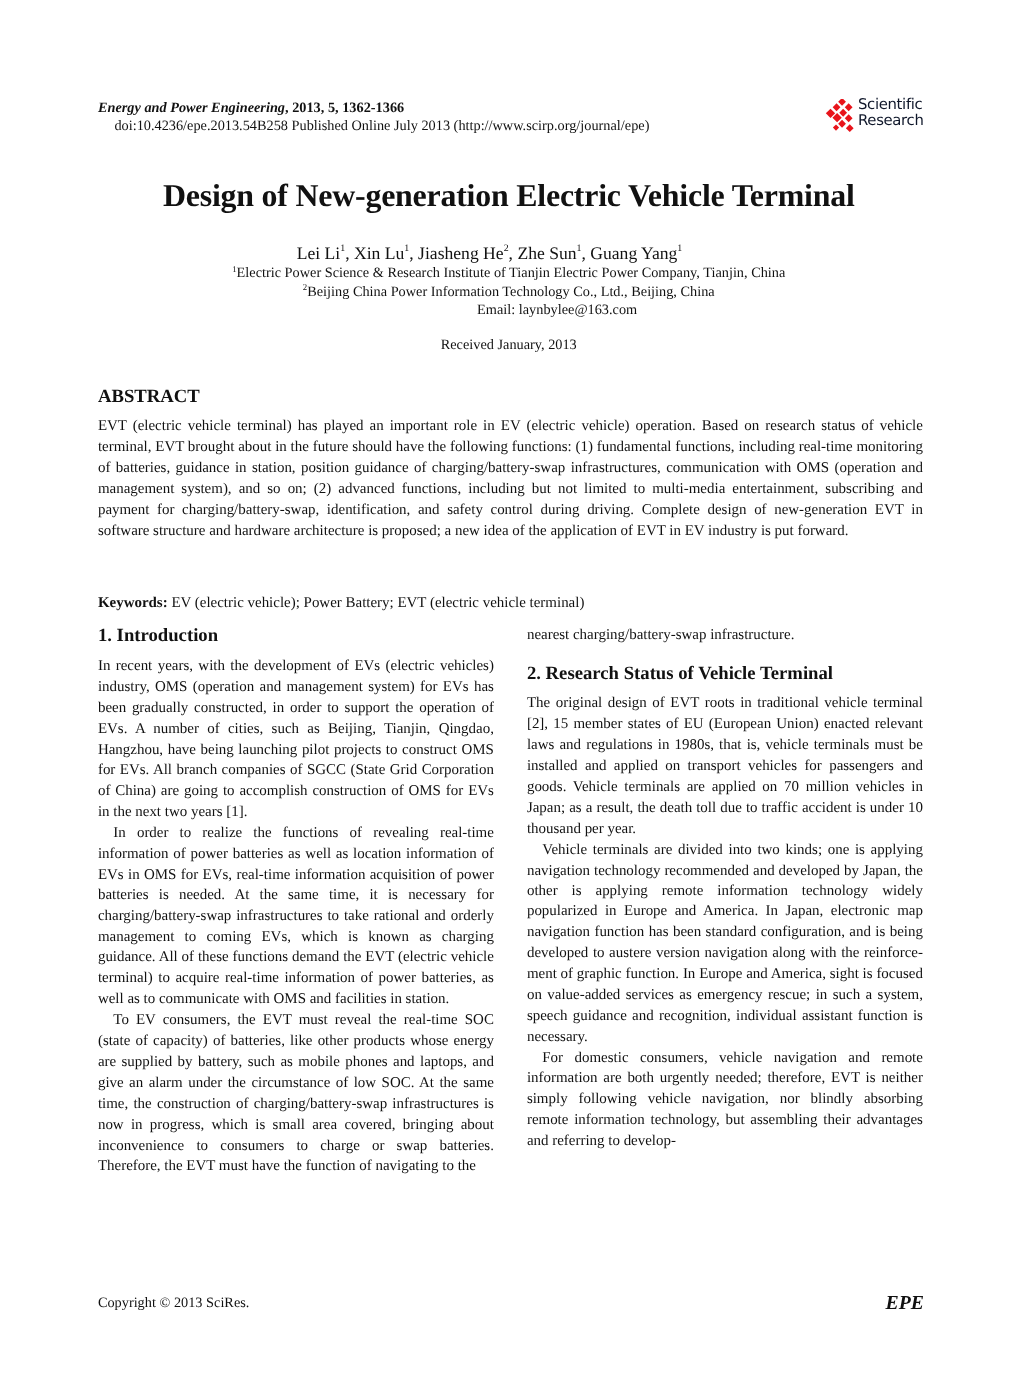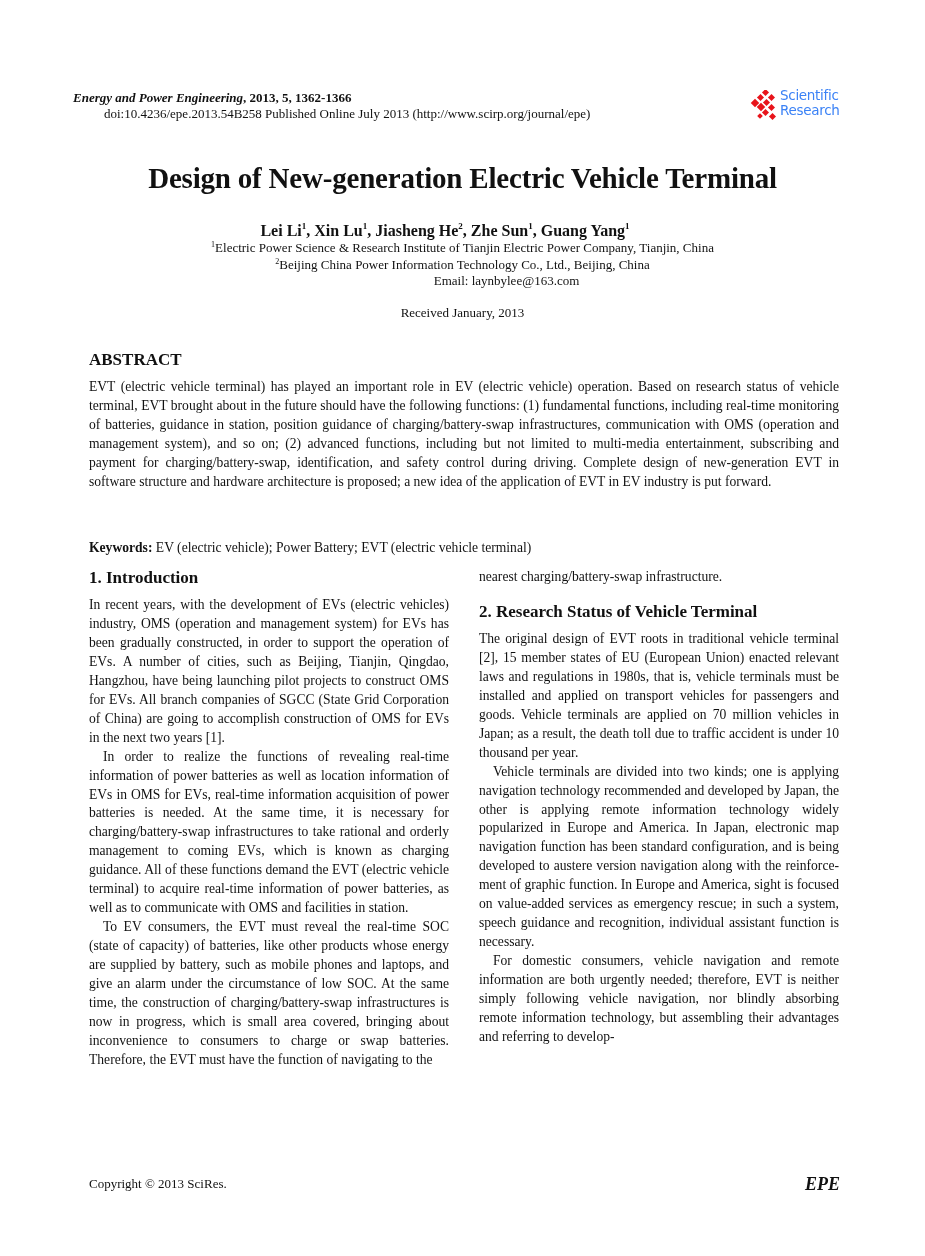--- a/index.html
+++ b/index.html
@@ -1,30 +1,30 @@
 <!DOCTYPE html>
 <html><head>
 <meta charset="utf-8">
 <style>
   html, body { margin: 0; padding: 0; background: #ffffff; }
   body {
     width: 925px; height: 1256px; position: relative; overflow: hidden;
     font-family: "Liberation Serif", "DejaVu Serif", serif; color: #111;
   }
   .abs { position: absolute; }
-  .journal-line { left: 73px; top: 90px; font-size: 13px; line-height: 16px; }
+  .journal-line { left: 89px; top: 90px; font-size: 13px; line-height: 16px; }
   .journal-line .jname { font-style: italic; font-weight: bold; }
   .journal-line .jnums { font-weight: bold; }
   .doi-line { left: 104px; top: 106px; font-size: 13px; line-height: 16px; }
   .logo { left: 750px; top: 88px; width: 95px; height: 36px; }
   .logo svg { position: absolute; left: 0; top: 2px; }
-  .logo-text { position: absolute; left: 30px; top: 0px; font-family: "DejaVu Sans", sans-serif; font-size: 13.5px; line-height: 15px; color: #3b82f6; letter-spacing: -0.3px; }
+  .logo-text { position: absolute; left: 30px; top: 0px; font-family: "DejaVu Sans", sans-serif; font-size: 13.5px; line-height: 15px; color: #0f172a; letter-spacing: -0.3px; }
 
   .title { left: 0; width: 925px; top: 160px; text-align: center; font-size: 29px; font-weight: bold; line-height: 36px; letter-spacing: -0.2px; }
-  .authors { left: 0; width: 890px; top: 221px; text-align: center; font-size: 16px; font-weight: bold; line-height: 20px; }
+  .authors { left: 0; width: 890px; top: 221px; text-align: center; font-size: 16px; font-weight: normal; line-height: 20px; }
   .authors sup { font-size: 9px; vertical-align: 7px; line-height: 0; }
   .affil { left: 0; width: 925px; text-align: center; font-size: 13px; line-height: 16px; }
   .affil sup { font-size: 8px; vertical-align: 5px; line-height: 0; }
   .aff1 { top: 240px; }
   .aff2 { top: 257px; }
   .email { top: 273px; padding-left: 44px; }
   .received { top: 305px; }
 
   .abstract-h { left: 89px; top: 350px; font-size: 17px; font-weight: bold; line-height: 20px; }
   .abstract-body { left: 89px; top: 378px; width: 750px; font-size: 13.6px; line-height: 18.9px; text-align: justify; }

